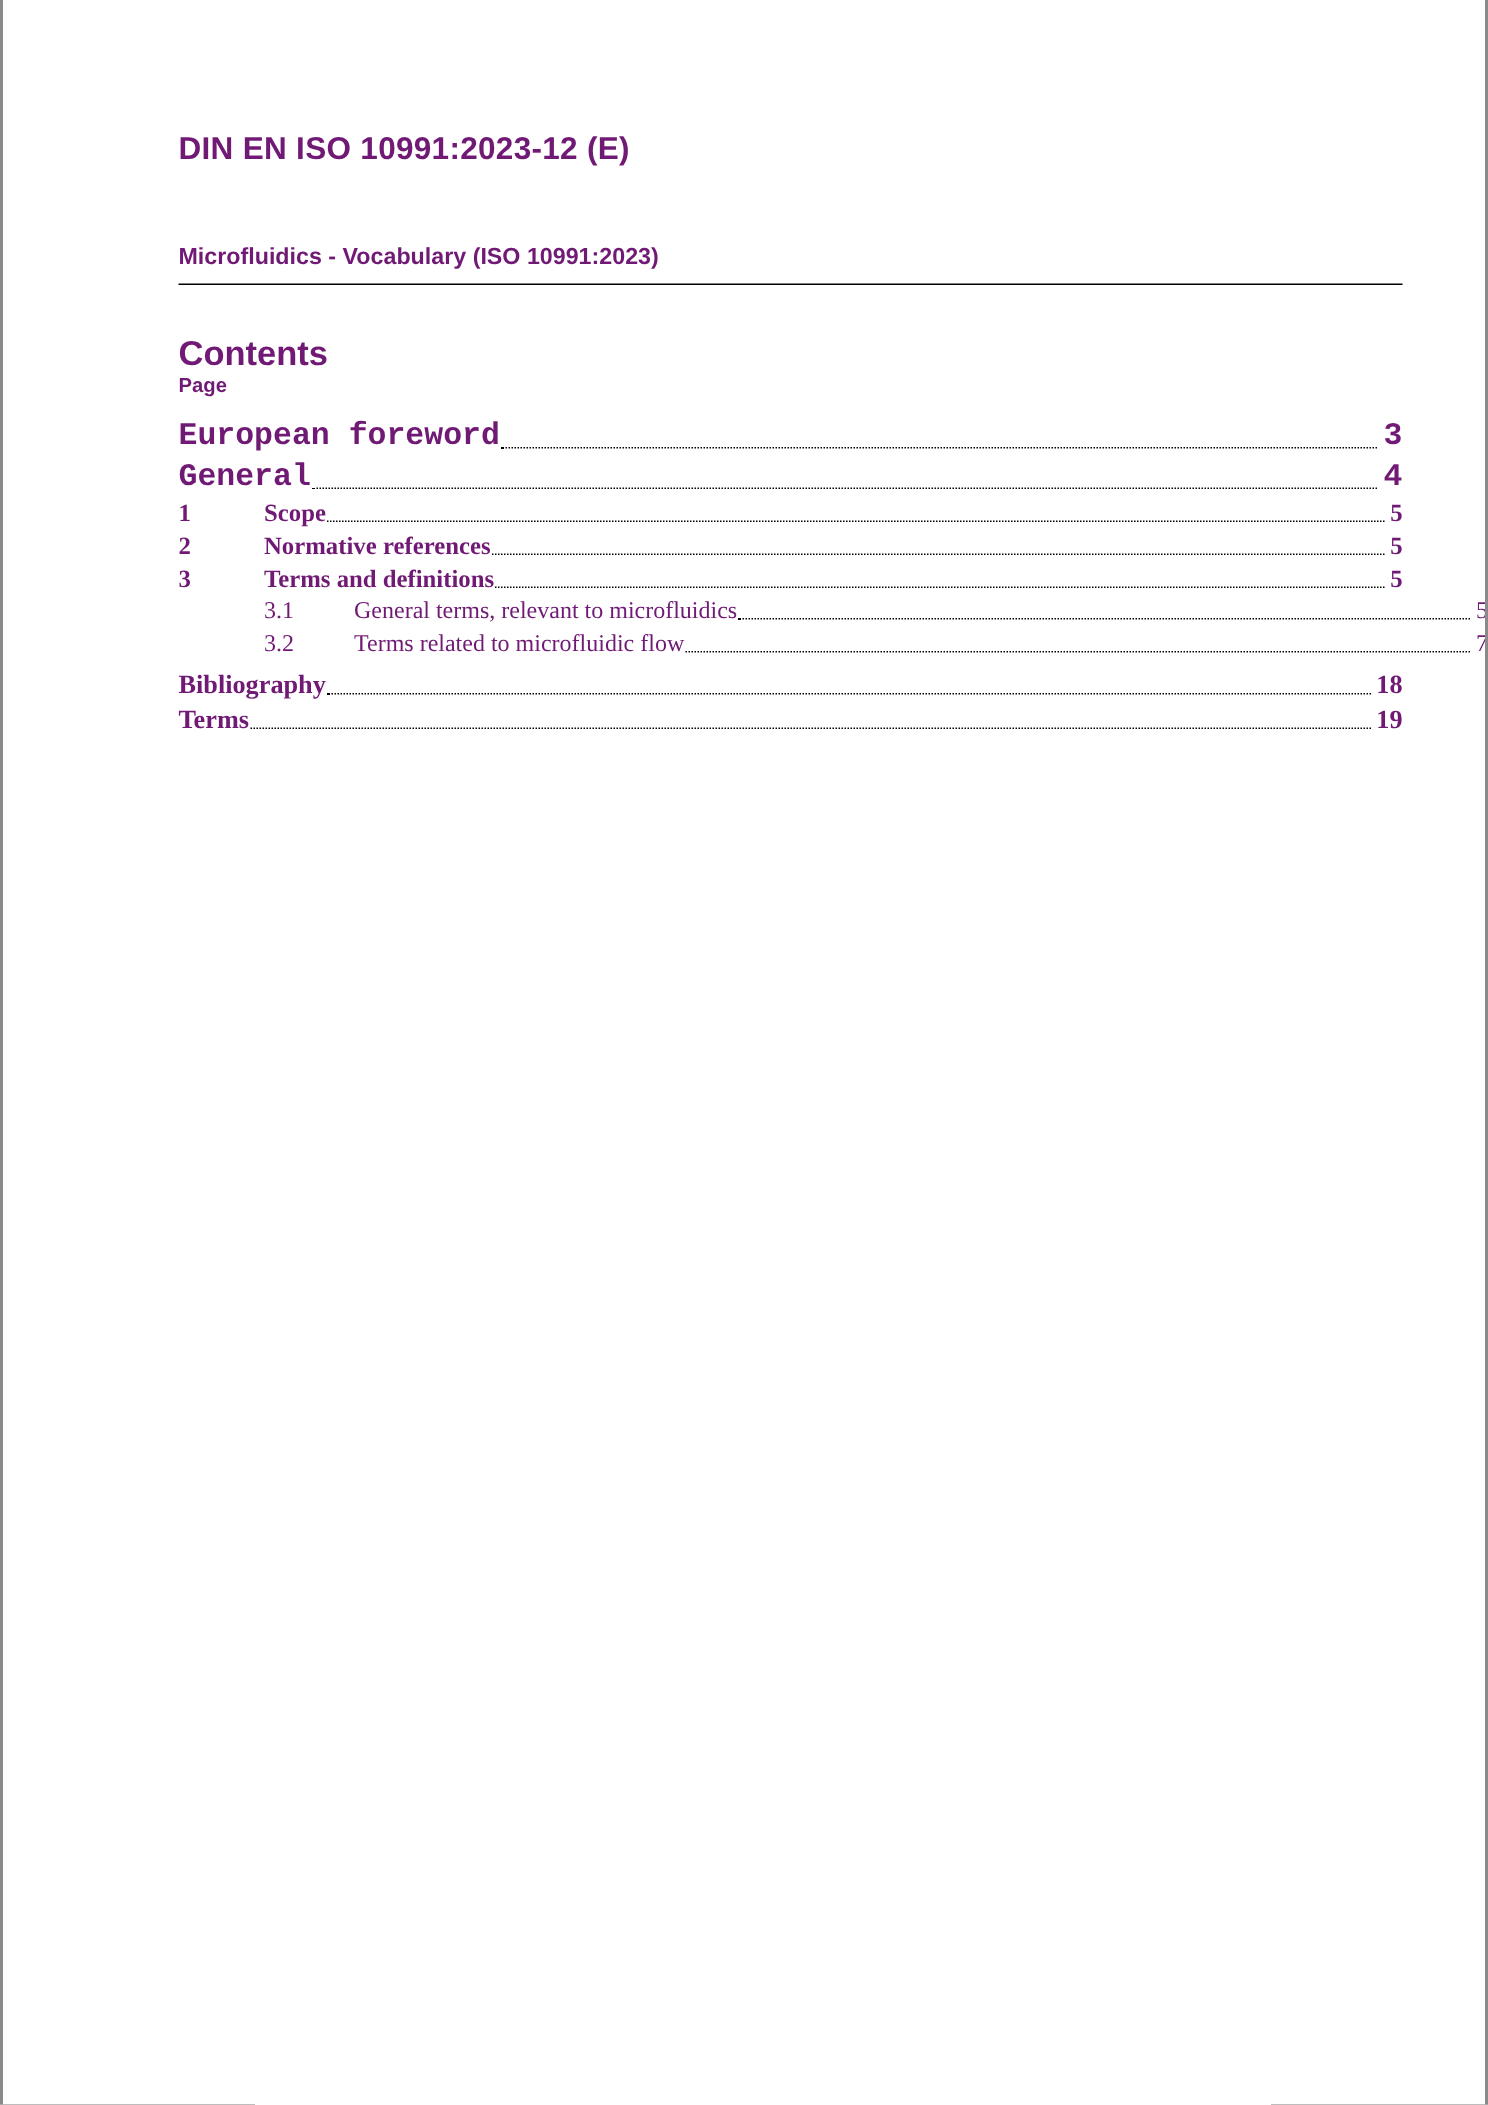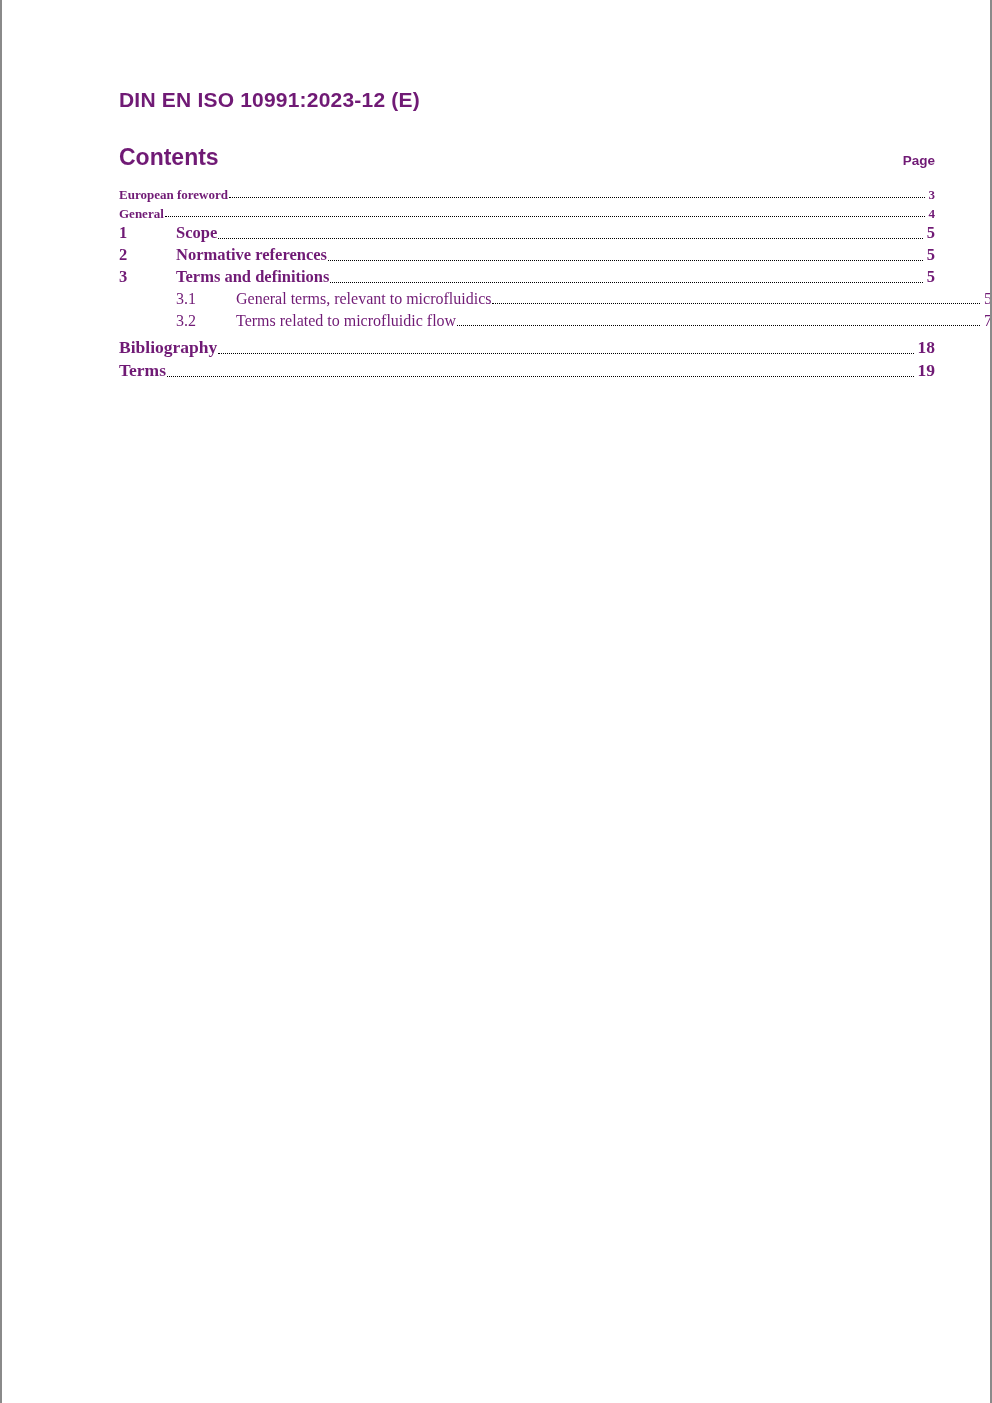--- a/index.html
+++ b/index.html
@@ -36,20 +36,21 @@
     font-size: 15.5px;
     margin-top: 51px;
     padding-bottom: 8px;
     border-bottom: 1.6px solid #000;
   }
   .contents-row {
     display: flex;
     align-items: baseline;
     justify-content: space-between;
     margin-top: 32px;
+    flex-direction: column;
   }
   .contents-title {
     font-family: "Liberation Sans", sans-serif;
     font-weight: bold;
     font-size: 23px;
   }
   .page-word {
     font-family: "Liberation Sans", sans-serif;
     font-weight: bold;
     font-size: 13.5px;
@@ -81,38 +82,39 @@
     border-bottom: 1.1px dotted #000;
     height: 1px;
   }
   .toc-line .pg {
     flex: 0 0 auto;
     text-align: right;
     padding-left: 3px;
   }
 
   
-  .lvl-front { font-size: 13px; font-weight: bold; padding-left: 0px; }
+  .lvl-front { font-size: 21px; font-weight: bold; padding-left: 0px; font-family: Liberation Mono, monospace; }
   .lvl-front .label { font-weight: bold; }
   .lvl-1 { font-size: 16.5px; font-weight: bold; }
   .lvl-1 .num { width: 57px; }
   .lvl-2 { font-size: 16px; font-weight: normal; padding-left: 57px; }
   .lvl-2 .num { width: 60px; font-weight: normal; }
   .lvl-back { font-size: 17.5px; font-weight: bold; }
 
   .spacer-sm { height: 5px; }
 </style>
 </head>
 <body>
 
 <div class="page">
   <div class="content">
 
     <div class="doc-id">DIN EN ISO 10991:2023-12 (E)</div>
 
+    <div class="doc-title">Microfluidics - Vocabulary (ISO 10991:2023)</div>
 
     <div class="contents-row">
       <div class="contents-title">Contents</div>
       <div class="page-word">Page</div>
     </div>
 
     <div class="toc" id="toc-list">
         <div class="toc-line lvl-front">
           <span class="label">European foreword</span>
           <span class="dots"></span>

